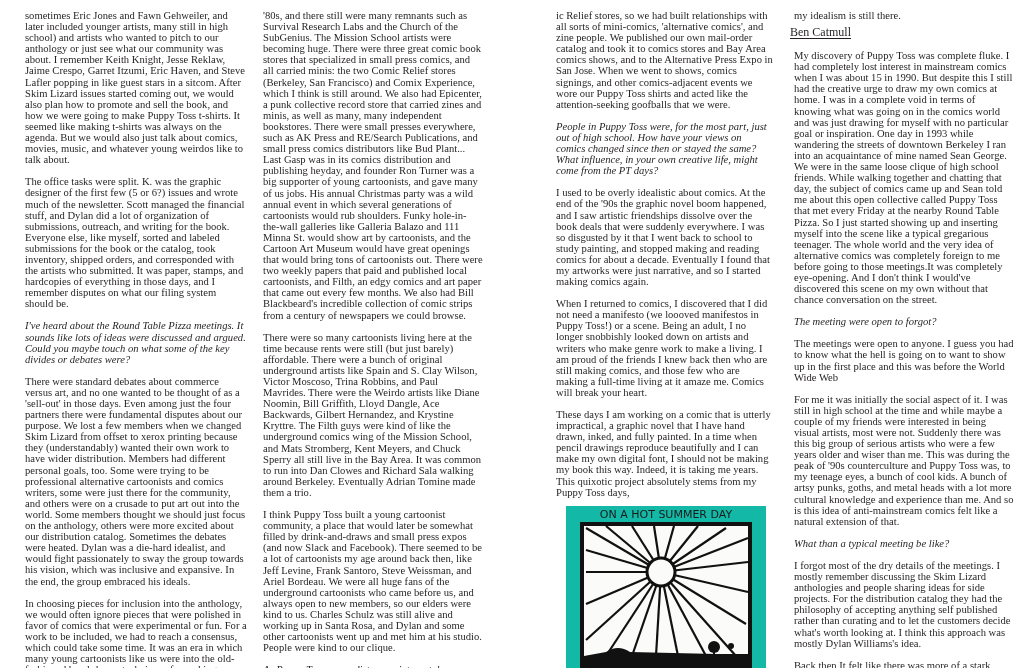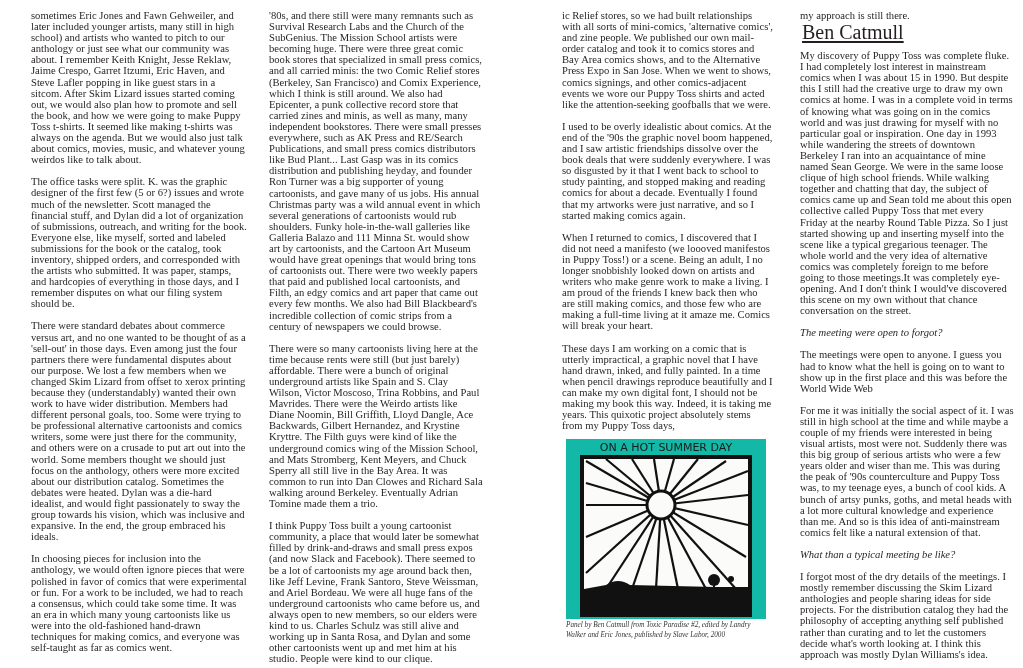--- a/index.html
+++ b/index.html
@@ -5,29 +5,29 @@
   html, body { margin: 0; padding: 0; background: #ffffff; }
   body {
     width: 1023px; height: 668px; overflow: hidden; position: relative;
     font-family: "Liberation Serif", "DejaVu Serif", serif;
     color: #231f20;
   }
   .col {
     position: absolute; top: 10px;
     font-size: 10.6px; line-height: 11.1px;
   }
-  .col p { margin: 0 0 11px 14px; text-align: left; }
+  .col p { margin: 0 0 11px 8px; text-align: left; }
   .col p.q { font-style: italic; }
   #c1 { left: 17px;  width: 230px; }
   #c2 { left: 255px; width: 228px; }
   #c3 { left: 548px; width: 225px; }
   #c4 { left: 786px; width: 228px; }
   .heading {
-    font-size: 20px; line-height: 18px; text-decoration: underline;
-    margin: 0 0 9px 16px; font-weight: normal;
+    font-size: 12px; line-height: 18px; text-decoration: underline;
+    margin: 0 0 9px 4px; font-weight: normal;
     text-underline-offset: 2px;
   }
   .tight { margin-bottom: 2px !important; }
   .figure {
     margin: 8px 0 0 18px; width: 205px;
   }
   .figure .art {
     width: 200px; height: 180px; background: #14b8a6; position: relative;
   }
   .figure .art svg { display: block; }
@@ -36,37 +36,39 @@
     color: #333;
   }
 </style>
 </head>
 <body>
 
 <div>
   <div class="col" id="c1">
     <p>sometimes Eric Jones and Fawn Gehweiler, and later included younger artists, many still in high school) and artists who wanted to pitch to our anthology or just see what our community was about. I remember Keith Knight, Jesse Reklaw, Jaime Crespo, Garret Itzumi, Eric Haven, and Steve Lafler popping in like guest stars in a sitcom. After Skim Lizard issues started coming out, we would also plan how to promote and sell the book, and how we were going to make Puppy Toss t-shirts. It seemed like making t-shirts was always on the agenda. But we would also just talk about comics, movies, music, and whatever young weirdos like to talk about.</p>
     <p>The office tasks were split. K. was the graphic designer of the first few (5 or 6?) issues and wrote much of the newsletter. Scott managed the financial stuff, and Dylan did a lot of organization of submissions, outreach, and writing for the book. Everyone else, like myself, sorted and labeled submissions for the book or the catalog, took inventory, shipped orders, and corresponded with the artists who submitted. It was paper, stamps, and hardcopies of everything in those days, and I remember disputes on what our filing system should be.</p>
+    <p class="q">I've heard about the Round Table Pizza meetings. It sounds like lots of ideas were discussed and argued. Could you maybe touch on what some of the key divides or debates were?</p>
     <p>There were standard debates about commerce versus art, and no one wanted to be thought of as a 'sell-out' in those days. Even among just the four partners there were fundamental disputes about our purpose. We lost a few members when we changed Skim Lizard from offset to xerox printing because they (understandably) wanted their own work to have wider distribution. Members had different personal goals, too. Some were trying to be professional alternative cartoonists and comics writers, some were just there for the community, and others were on a crusade to put art out into the world. Some members thought we should just focus on the anthology, others were more excited about our distribution catalog. Sometimes the debates were heated. Dylan was a die-hard idealist, and would fight passionately to sway the group towards his vision, which was inclusive and expansive. In the end, the group embraced his ideals.</p>
     <p>In choosing pieces for inclusion into the anthology, we would often ignore pieces that were polished in favor of comics that were experimental or fun. For a work to be included, we had to reach a consensus, which could take some time. It was an era in which many young cartoonists like us were into the old-fashioned hand-drawn techniques for making comics, and everyone was self-taught as far as comics went.</p>
 
   </div>
 
   <div class="col" id="c2">
     <p>'80s, and there still were many remnants such as Survival Research Labs and the Church of the SubGenius. The Mission School artists were becoming huge. There were three great comic book stores that specialized in small press comics, and all carried minis: the two Comic Relief stores (Berkeley, San Francisco) and Comix Experience, which I think is still around. We also had Epicenter, a punk collective record store that carried zines and minis, as well as many, many independent bookstores. There were small presses everywhere, such as AK Press and RE/Search Publications, and small press comics distributors like Bud Plant... Last Gasp was in its comics distribution and publishing heyday, and founder Ron Turner was a big supporter of young cartoonists, and gave many of us jobs. His annual Christmas party was a wild annual event in which several generations of cartoonists would rub shoulders. Funky hole-in-the-wall galleries like Galleria Balazo and 111 Minna St. would show art by cartoonists, and the Cartoon Art Museum would have great openings that would bring tons of cartoonists out. There were two weekly papers that paid and published local cartoonists, and Filth, an edgy comics and art paper that came out every few months. We also had Bill Blackbeard's incredible collection of comic strips from a century of newspapers we could browse.</p>
     <p>There were so many cartoonists living here at the time because rents were still (but just barely) affordable. There were a bunch of original underground artists like Spain and S. Clay Wilson, Victor Moscoso, Trina Robbins, and Paul Mavrides. There were the Weirdo artists like Diane Noomin, Bill Griffith, Lloyd Dangle, Ace Backwards, Gilbert Hernandez, and Krystine Kryttre. The Filth guys were kind of like the underground comics wing of the Mission School, and Mats Stromberg, Kent Meyers, and Chuck Sperry all still live in the Bay Area. It was common to run into Dan Clowes and Richard Sala walking around Berkeley. Eventually Adrian Tomine made them a trio.</p>
     <p>I think Puppy Toss built a young cartoonist community, a place that would later be somewhat filled by drink-and-draws and small press expos (and now Slack and Facebook). There seemed to be a lot of cartoonists my age around back then, like Jeff Levine, Frank Santoro, Steve Weissman, and Ariel Bordeau. We were all huge fans of the underground cartoonists who came before us, and always open to new members, so our elders were kind to us. Charles Schulz was still alive and working up in Santa Rosa, and Dylan and some other cartoonists went up and met him at his studio. People were kind to our clique.</p>
     <p class="q">As Puppy Toss was a distro pre-internet, how were friends finding out about work you carried?</p>
 
   </div>
 </div>
 
 <div>
   <div class="col" id="c3">
     <p>ic Relief stores, so we had built relationships with all sorts of mini-comics, 'alternative comics', and zine people. We published our own mail-order catalog and took it to comics stores and Bay Area comics shows, and to the Alternative Press Expo in San Jose. When we went to shows, comics signings, and other comics-adjacent events we wore our Puppy Toss shirts and acted like the attention-seeking goofballs that we were.</p>
+    <p class="q">People in Puppy Toss were, for the most part, just out of high school. How have your views on comics changed since then or stayed the same? What influence, in your own creative life, might come from the PT days?</p>
     <p>I used to be overly idealistic about comics. At the end of the '90s the graphic novel boom happened, and I saw artistic friendships dissolve over the book deals that were suddenly everywhere. I was so disgusted by it that I went back to school to study painting, and stopped making and reading comics for about a decade. Eventually I found that my artworks were just narrative, and so I started making comics again.</p>
     <p>When I returned to comics, I discovered that I did not need a manifesto (we loooved manifestos in Puppy Toss!) or a scene. Being an adult, I no longer snobbishly looked down on artists and writers who make genre work to make a living. I am proud of the friends I knew back then who are still making comics, and those few who are making a full-time living at it amaze me. Comics will break your heart.</p>
     <p class="tight">These days I am working on a comic that is utterly impractical, a graphic novel that I have hand drawn, inked, and fully painted. In a time when pencil drawings reproduce beautifully and I can make my own digital font, I should not be making my book this way. Indeed, it is taking me years. This quixotic project absolutely stems from my Puppy Toss days,</p>
 
     <div class="figure">
       <div class="art">
         <svg width="200" height="180" viewBox="0 0 200 180">
           <text x="100" y="12" text-anchor="middle" font-family="DejaVu Sans, sans-serif" font-size="11" fill="#1a1a1a">ON A HOT SUMMER DAY</text>
           <rect x="16" y="18" width="168" height="158" fill="#fbfbfa" stroke="#111" stroke-width="4"></rect>
           <g stroke="#111" stroke-width="2.2" fill="none">
@@ -97,21 +99,21 @@
           <circle cx="148" cy="141" r="6" fill="#111"></circle>
           <rect x="147" y="141" width="2" height="8" fill="#111"></rect>
           <circle cx="165" cy="140" r="3" fill="#111"></circle>
         </svg>
       </div>
       <div class="caption">Panel by Ben Catmull from Toxic Paradise #2, edited by Landry Walker and Eric Jones, published by Slave Labor, 2000</div>
     </div>
   </div>
 
   <div class="col" id="c4">
-    <p class="tight">my approach is still there.</p>
+    <p class="tight">my idealism is still there.</p>
     <h2 class="heading">Ben Catmull</h2>
     <p>My discovery of Puppy Toss was complete fluke. I had completely lost interest in mainstream comics when I was about 15 in 1990. But despite this I still had the creative urge to draw my own comics at home. I was in a complete void in terms of knowing what was going on in the comics world and was just drawing for myself with no particular goal or inspiration. One day in 1993 while wandering the streets of downtown Berkeley I ran into an acquaintance of mine named Sean George. We were in the same loose clique of high school friends. While walking together and chatting that day, the subject of comics came up and Sean told me about this open collective called Puppy Toss that met every Friday at the nearby Round Table Pizza. So I just started showing up and inserting myself into the scene like a typical gregarious teenager. The whole world and the very idea of alternative comics was completely foreign to me before going to those meetings.It was completely eye-opening. And I don't think I would've discovered this scene on my own without that chance conversation on the street.</p>
     <p class="q">The meeting were open to forgot?</p>
     <p>The meetings were open to anyone. I guess you had to know what the hell is going on to want to show up in the first place and this was before the World Wide Web</p>
     <p>For me it was initially the social aspect of it. I was still in high school at the time and while maybe a couple of my friends were interested in being visual artists, most were not. Suddenly there was this big group of serious artists who were a few years older and wiser than me. This was during the peak of '90s counterculture and Puppy Toss was, to my teenage eyes, a bunch of cool kids. A bunch of artsy punks, goths, and metal heads with a lot more cultural knowledge and experience than me. And so is this idea of anti-mainstream comics felt like a natural extension of that.</p>
     <p class="q">What than a typical meeting be like?</p>
     <p>I forgot most of the dry details of the meetings. I mostly remember discussing the Skim Lizard anthologies and people sharing ideas for side projects. For the distribution catalog they had the philosophy of accepting anything self published rather than curating and to let the customers decide what's worth looking at. I think this approach was mostly Dylan Williams's idea.</p>
     <p>Back then It felt like there was more of a stark contrast between mainstream and non-mainstream. Mainstream was this disproportionately large block of creatively narrow superhero comics. Mainstream was also generally seen as the only way to make money in comics. Non-mainstream comics felt to me like an excitingly chaotic soup of highbrow and</p>
   </div>
 </div>

